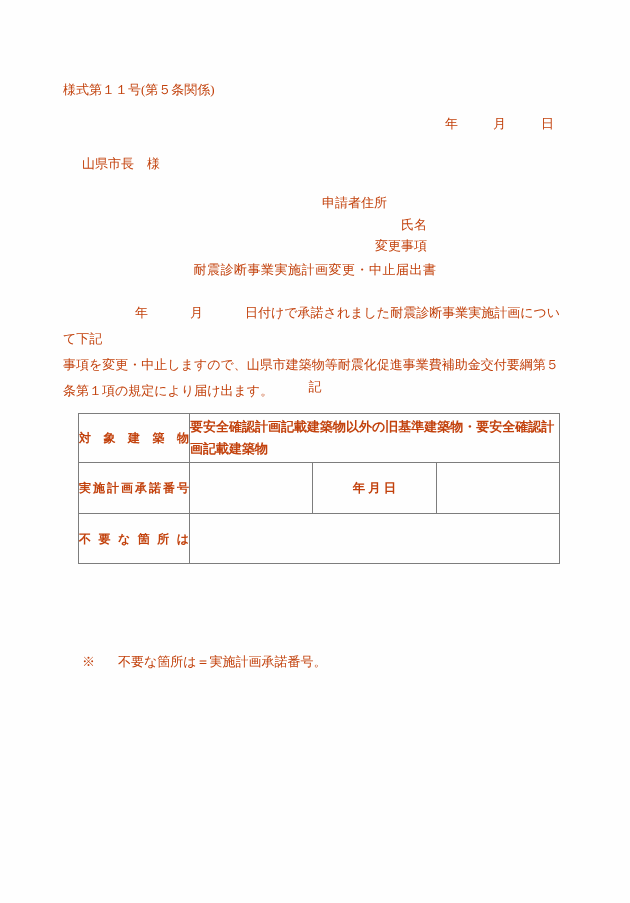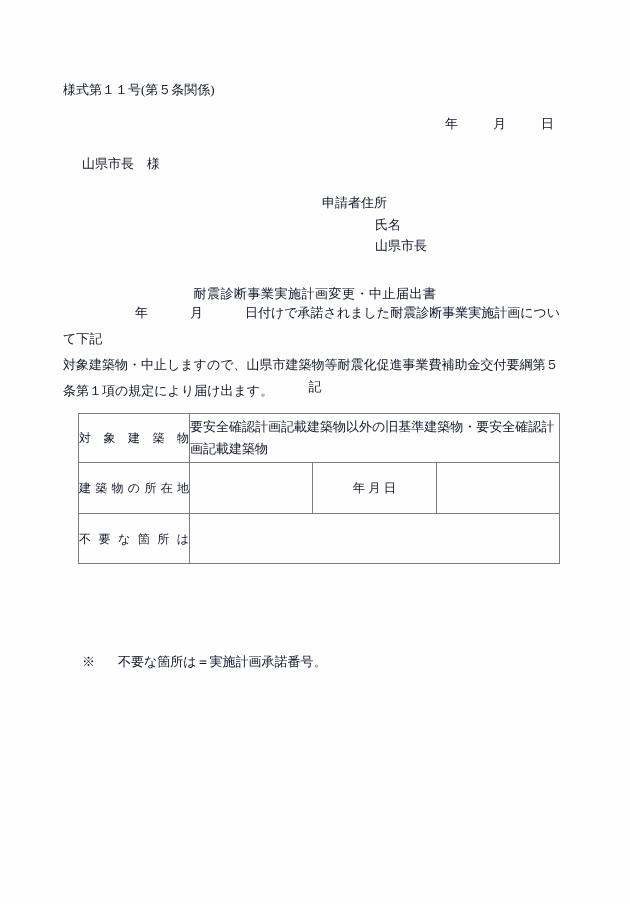--- a/index.html
+++ b/index.html
@@ -6,53 +6,52 @@
     margin: 0;
     padding: 0;
     background: #ffffff;
   }
   .page {
     position: relative;
     width: 630px;
     height: 903px;
     background: #fefefe;
     font-family: "Liberation Serif", "DejaVu Serif", serif;
-    color: #0f172a;
+    color: #c2410c;
     font-size: 13px;
     line-height: 14px;
     overflow: hidden;
   }
   .abs { position: absolute; }
 
   .form-number { left: 63px; top: 83px; }
 
   .date-line { left: 445px; top: 117px; white-space: nowrap; }
   .date-line .gap { margin-left: 35px; }
 
   .addressee { left: 82px; top: 157px; text-align: center; }
 
   .applicant { left: 322px; top: 192px; line-height: 21.5px; }
   .applicant .field-indent { }
-  .applicant .row-indent { padding-left: 53px; }
+  .applicant .row-indent { padding-left: 53px; text-align: right; }
 
   .doc-title {
     left: 0; top: 263px; width: 630px;
     text-align: center;
     letter-spacing: 0.5px;
-    margin-top: 24px;
   }
 
   .body-par { left: 63px; top: 300px; width: 510px; line-height: 26px; }
   .body-line1 .y { margin-left: 72px; }
   .body-line1 .m { margin-left: 42px; }
   .body-line1 .rest { margin-left: 42px; }
 
   .record-mark { left: 0; top: 380px; width: 630px; text-align: center; }
 
-  .form-table-wrap { left: 78px; top: 413px; }
+  .form-table-wrap { left: 78px; top: 413px; font-weight: bold; }
   table.form-table {
     border-collapse: collapse;
     table-layout: fixed;
     width: 482px;
     font-size: 12.4px;
   }
   table.form-table td {
     border: 1px solid #7d7d7d;
     vertical-align: middle;
     padding: 0;
@@ -97,42 +96,42 @@
 
   <div class="abs date-line">
     <span>年</span><span class="gap">月</span><span class="gap">日</span>
   </div>
 
   <div class="abs addressee">山県市長　様</div>
 
   <div class="abs applicant">
     <div><span>申請者</span><span class="field-indent">住所</span></div>
     <div class="row-indent">氏名</div>
-    <div class="row-indent">山県市長</div>
+    <div class="row-indent">変更事項</div>
   </div>
 
   <div class="abs doc-title">耐震診断事業実施計画変更・中止届出書</div>
 
   <div class="abs body-par">
     <div class="body-line1"><span class="y">年</span><span class="m">月</span><span class="rest">日付けで承諾されました耐震診断事業実施計画について下記</span></div>
-    <div>対象建築物・中止しますので、山県市建築物等耐震化促進事業費補助金交付要綱第５</div>
+    <div>事項を変更・中止しますので、山県市建築物等耐震化促進事業費補助金交付要綱第５</div>
     <div>条第１項の規定により届け出ます。</div>
   </div>
 
   <div class="abs record-mark">記</div>
 
   <div class="abs form-table-wrap">
     <table class="form-table">
       <tbody>
           <tr class="row-1">
         <td class="cell-label">対象建築物</td>
         <td class="cell-value" colspan="3">要安全確認計画記載建築物以外の旧基準建築物・要安全確認計画記載建築物</td>
       </tr>
       <tr class="row-2">
-        <td class="cell-label">建築物の所在地</td>
+        <td class="cell-label">実施計画承諾番号</td>
         <td class="cell-value col-mid"></td>
         <td class="cell-date">年 月 日</td>
         <td class="cell-value col-right"></td>
       </tr>
       <tr class="row-3">
         <td class="cell-label">不要な箇所は</td>
         <td class="cell-value" colspan="3"></td>
       </tr>
     </tbody>
       </table>

